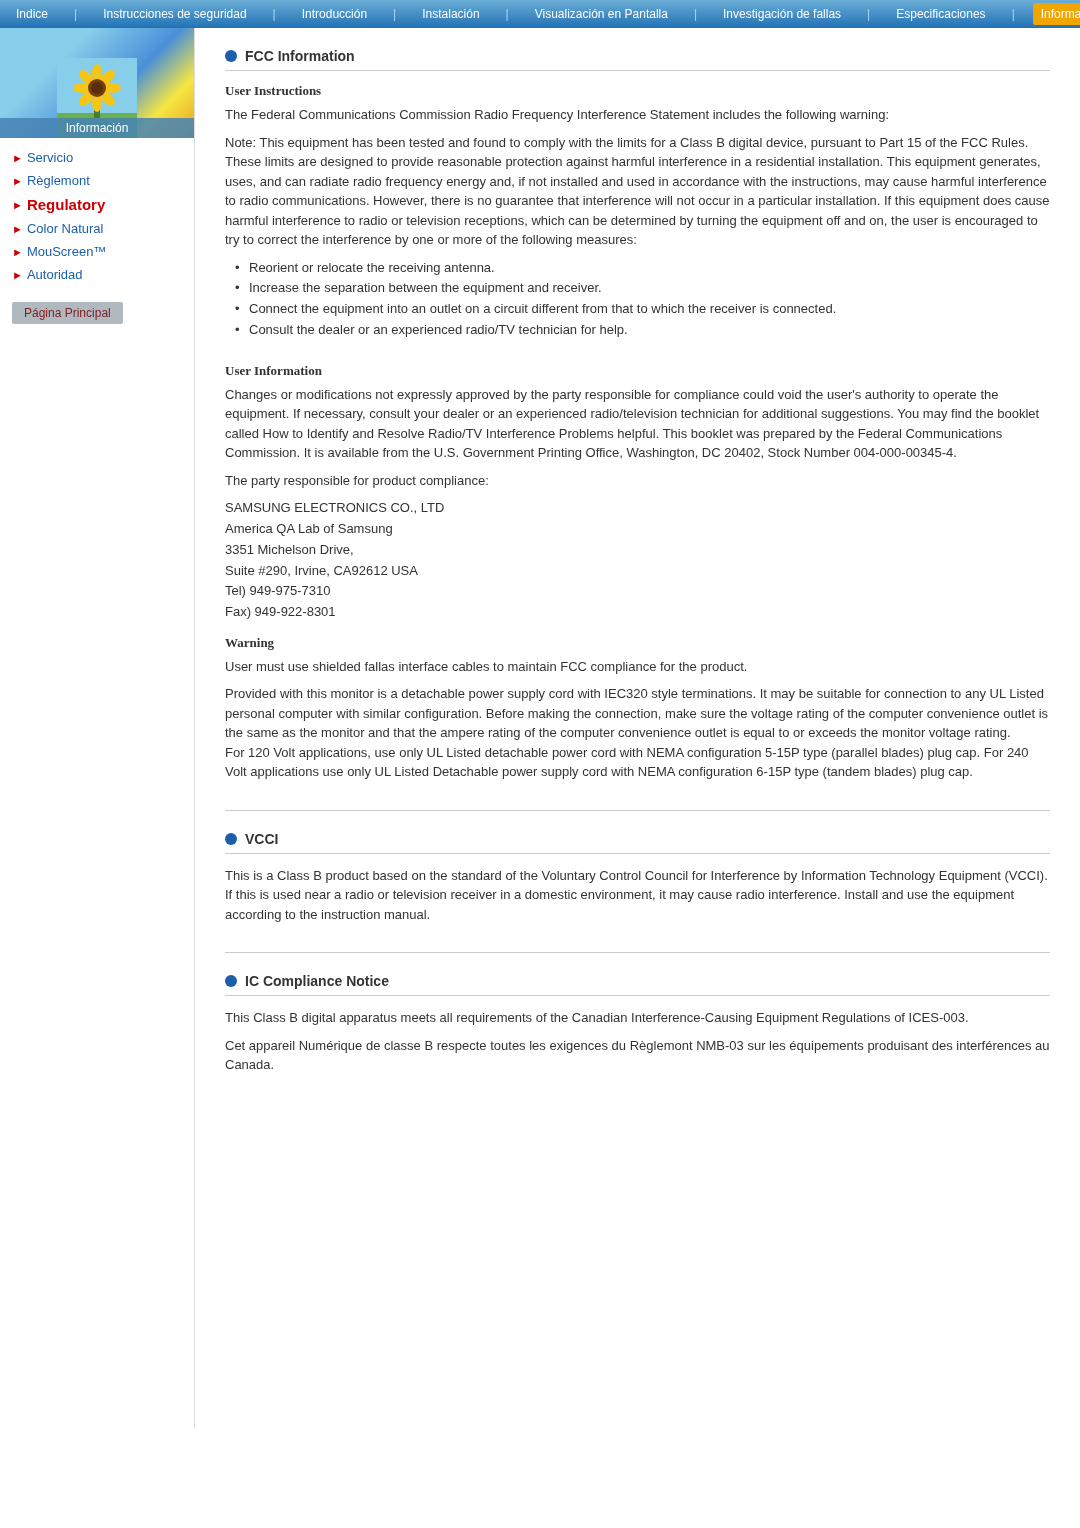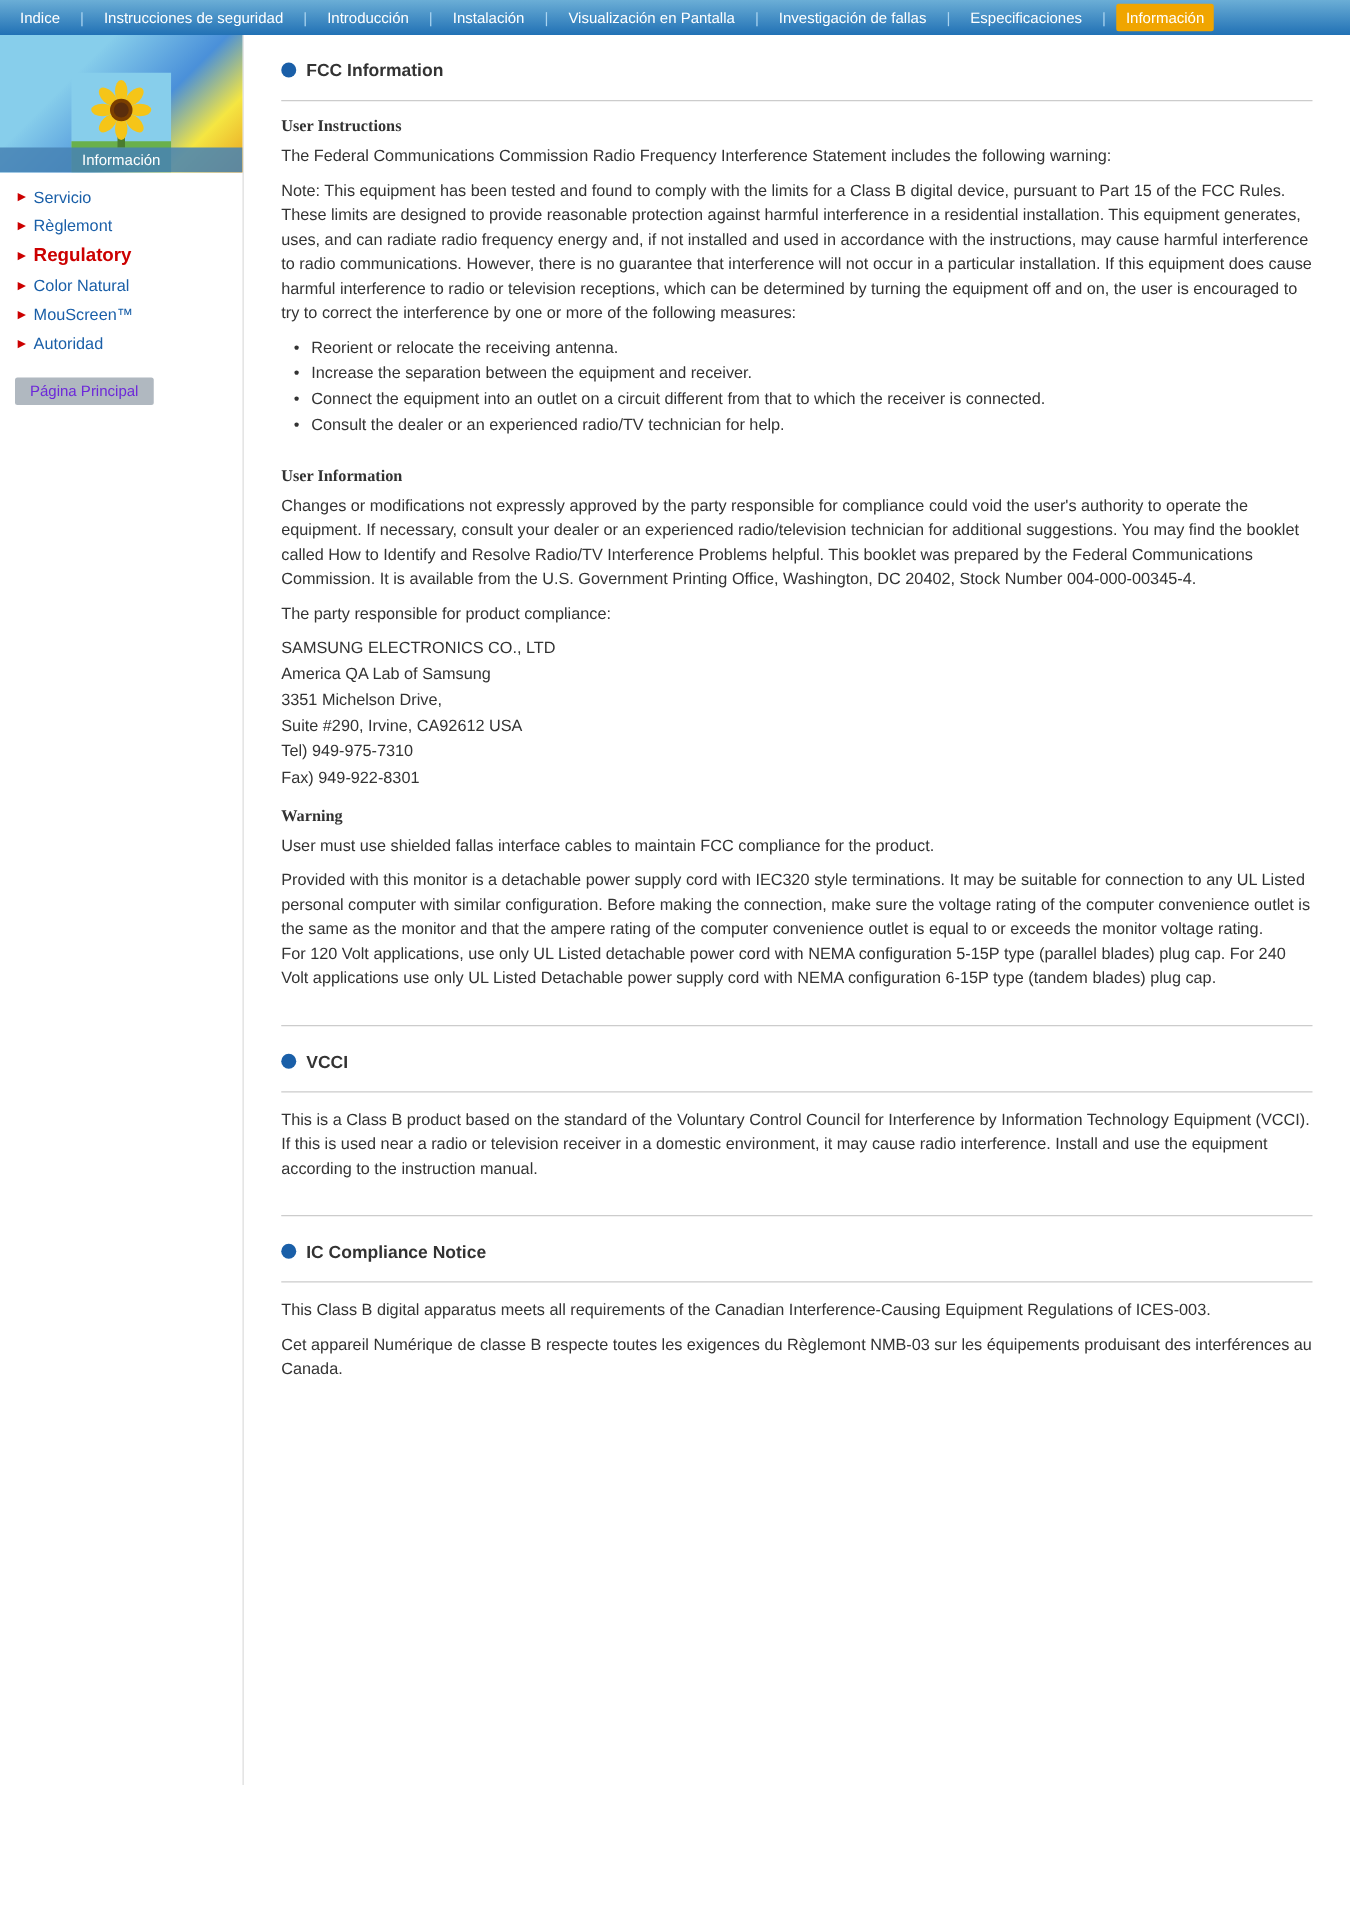--- a/index.html
+++ b/index.html
@@ -11,21 +11,21 @@
       width: 1080px;
     }
 
     
     .top-nav {
       background: linear-gradient(to bottom, #6baed6, #2171b5);
       display: flex;
       align-items: center;
       padding: 0 8px;
       height: 28px;
-      gap: 8px;
+      gap: 18px;
     }
     .nav-item {
       color: #fff;
       font-size: 12px;
       padding: 4px 8px;
       cursor: pointer;
       white-space: nowrap;
     }
     .nav-item.active {
       background: #f0a500;
@@ -98,21 +98,21 @@
       color: #c00;
       font-size: 11px;
     }
     .sidebar-nav-item.bold .arrow {
       color: #c00;
     }
 
     .btn-home {
       margin: 8px 12px;
       background: #b0b8c0;
-      color: #6d28d9;
+      color: #7f1d1d;
       border: none;
       padding: 4px 12px;
       font-size: 12px;
       cursor: pointer;
       border-radius: 2px;
       display: block;
     }
 
     
     .content {
@@ -124,21 +124,21 @@
       margin-bottom: 28px;
     }
 
     .section-title {
       display: flex;
       align-items: center;
       gap: 8px;
       font-size: 14px;
       font-weight: bold;
       margin-bottom: 12px;
-      padding-bottom: 16px;
+      padding-bottom: 6px;
       border-bottom: 1px solid #ccc;
     }
     .section-dot {
       width: 12px;
       height: 12px;
       border-radius: 50%;
       background: #1a5fa8;
       display: inline-block;
       flex-shrink: 0;
     }

